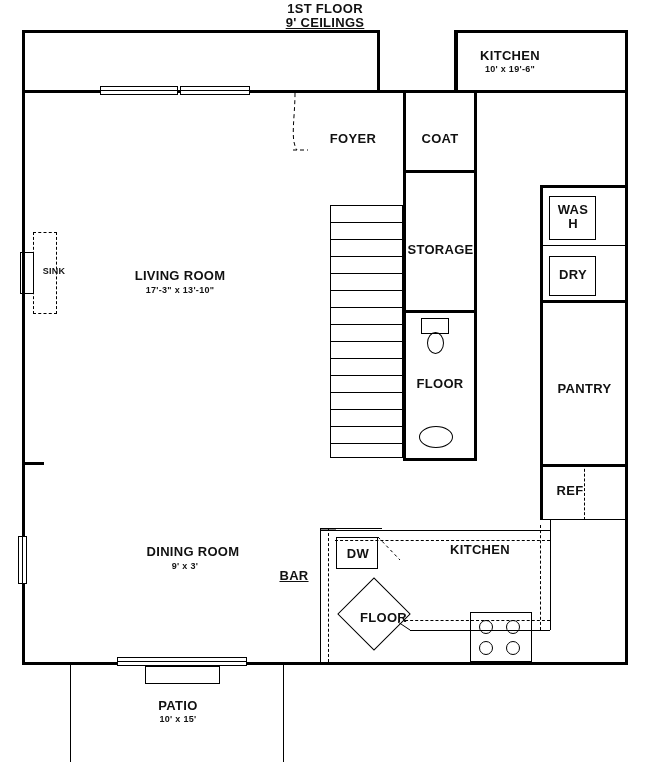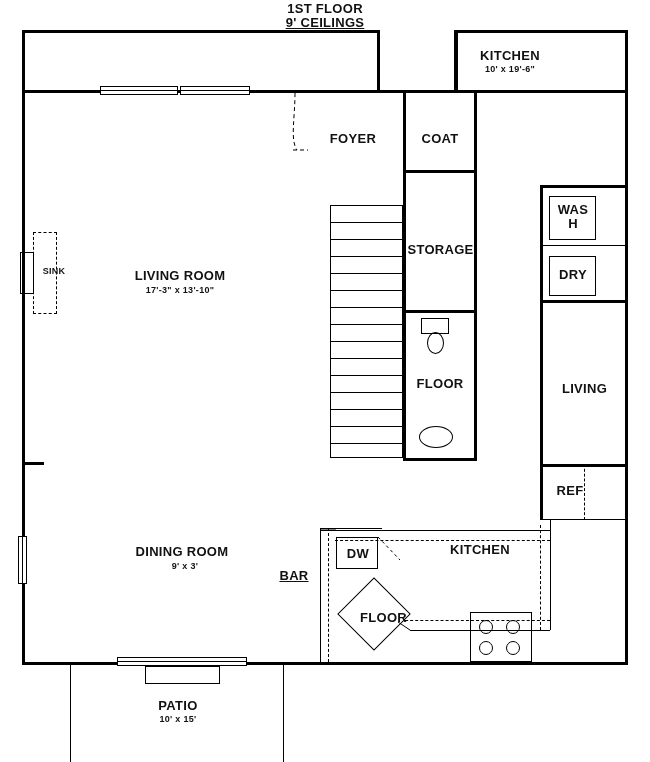--- a/index.html
+++ b/index.html
@@ -228,28 +228,28 @@
 
   <div class="lbl" style="left:115px; top:269px; width:130px;">LIVING ROOM</div>
   <div class="lbl small" style="left:115px; top:284px; width:130px;">17'-3" x 13'-10"</div>
 
   <div class="lbl small" style="left:34px; top:265px; width:40px;">SINK</div>
 
   <div class="lbl" style="left:553px; top:203px; width:40px; line-height:14px;"><span>WAS
 H</span></div>
   <div class="lbl" style="left:553px; top:268px; width:40px;">DRY</div>
 
-  <div class="lbl" style="left:542px; top:382px; width:85px;">LIVING</div>
+  <div class="lbl" style="left:542px; top:382px; width:85px;">PANTRY</div>
   <div class="lbl" style="left:405px; top:377px; width:70px;">FLOOR</div>
   <div class="lbl" style="left:545px; top:484px; width:50px;">REF</div>
 
   <div class="lbl" style="left:435px; top:543px; width:90px;">KITCHEN</div>
   <div class="lbl" style="left:340px; top:547px; width:36px;">DW</div>
   <div class="lbl" style="left:360px; top:611px; width:40px;">FLOOR</div>
   <div class="lbl" style="left:272px; top:569px; width:44px;text-decoration:underline;">BAR</div>
 
-  <div class="lbl" style="left:112px; top:545px; width:140px;">DINING ROOM</div>
+  <div class="lbl" style="left:123px; top:545px; width:140px;">DINING ROOM</div>
   <div class="lbl small" style="left:115px; top:560px; width:140px;">9' x 3'</div>
 
   <div class="lbl" style="left:118px; top:699px; width:120px;">PATIO</div>
   <div class="lbl small" style="left:118px; top:713px; width:120px;">10' x 15'</div>
 
 </div>
 
 </body></html>

